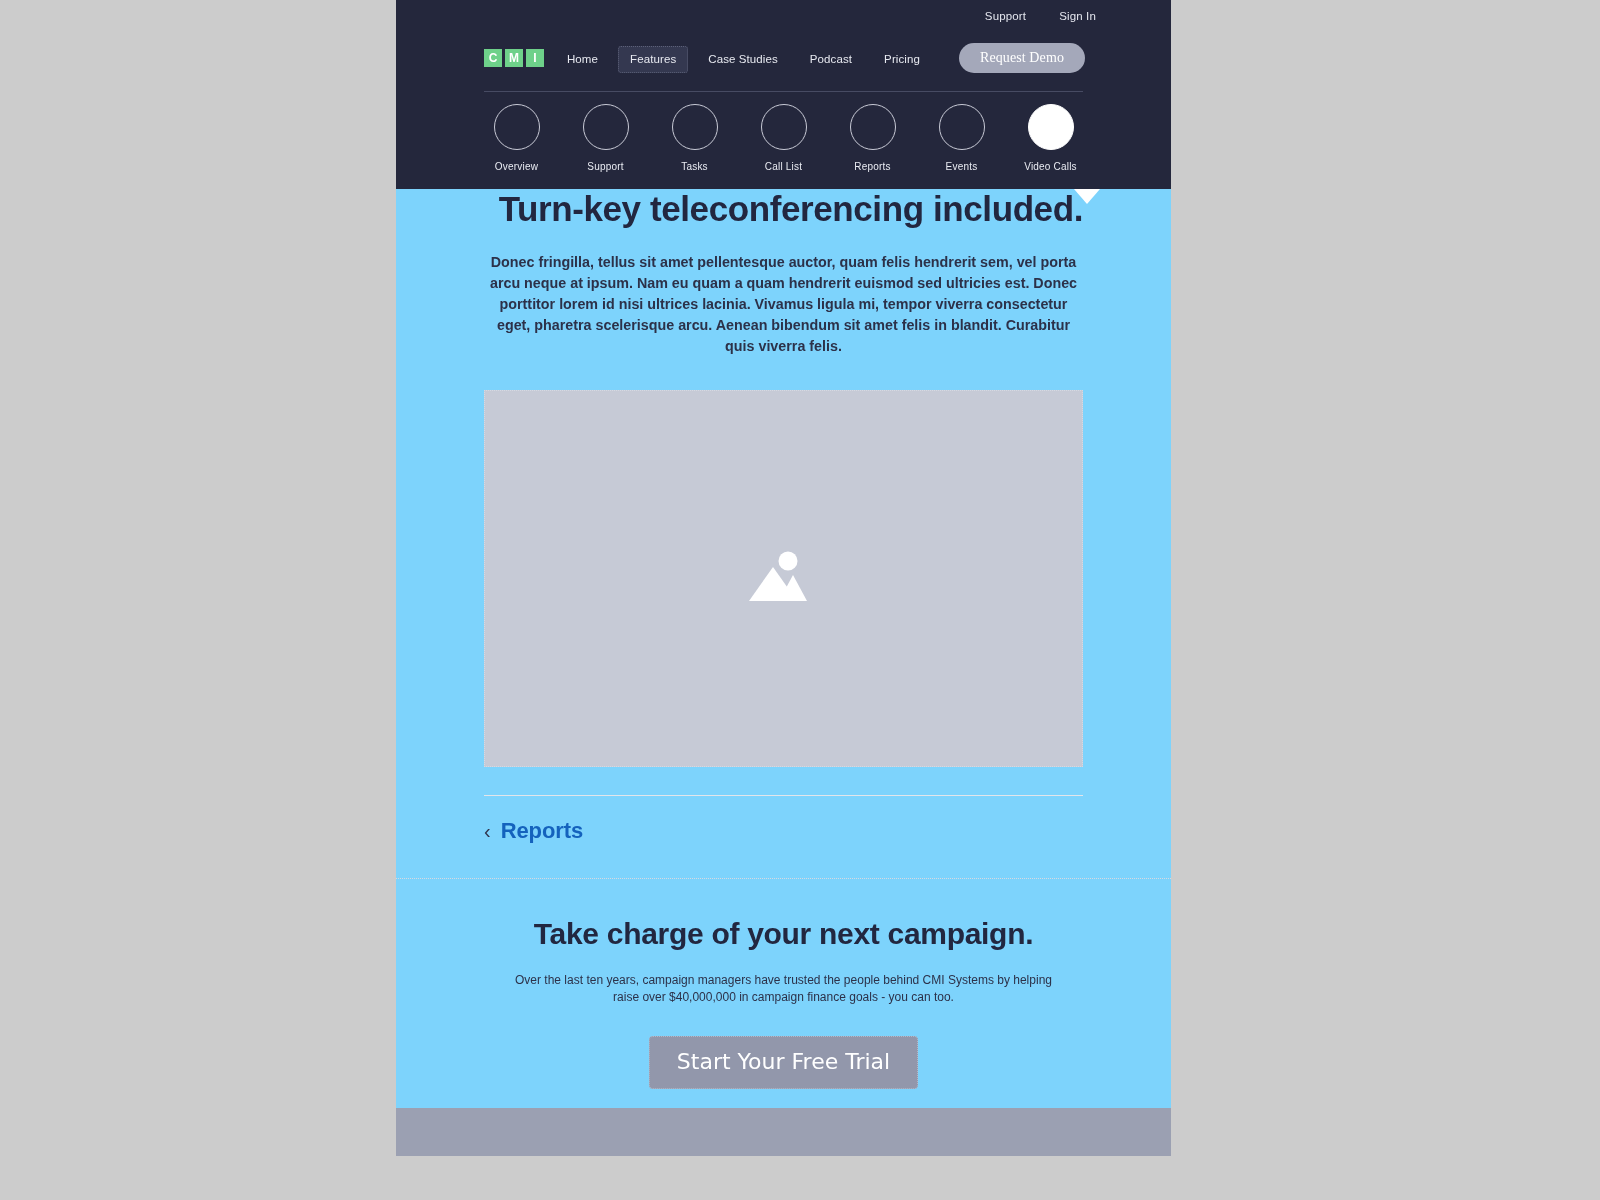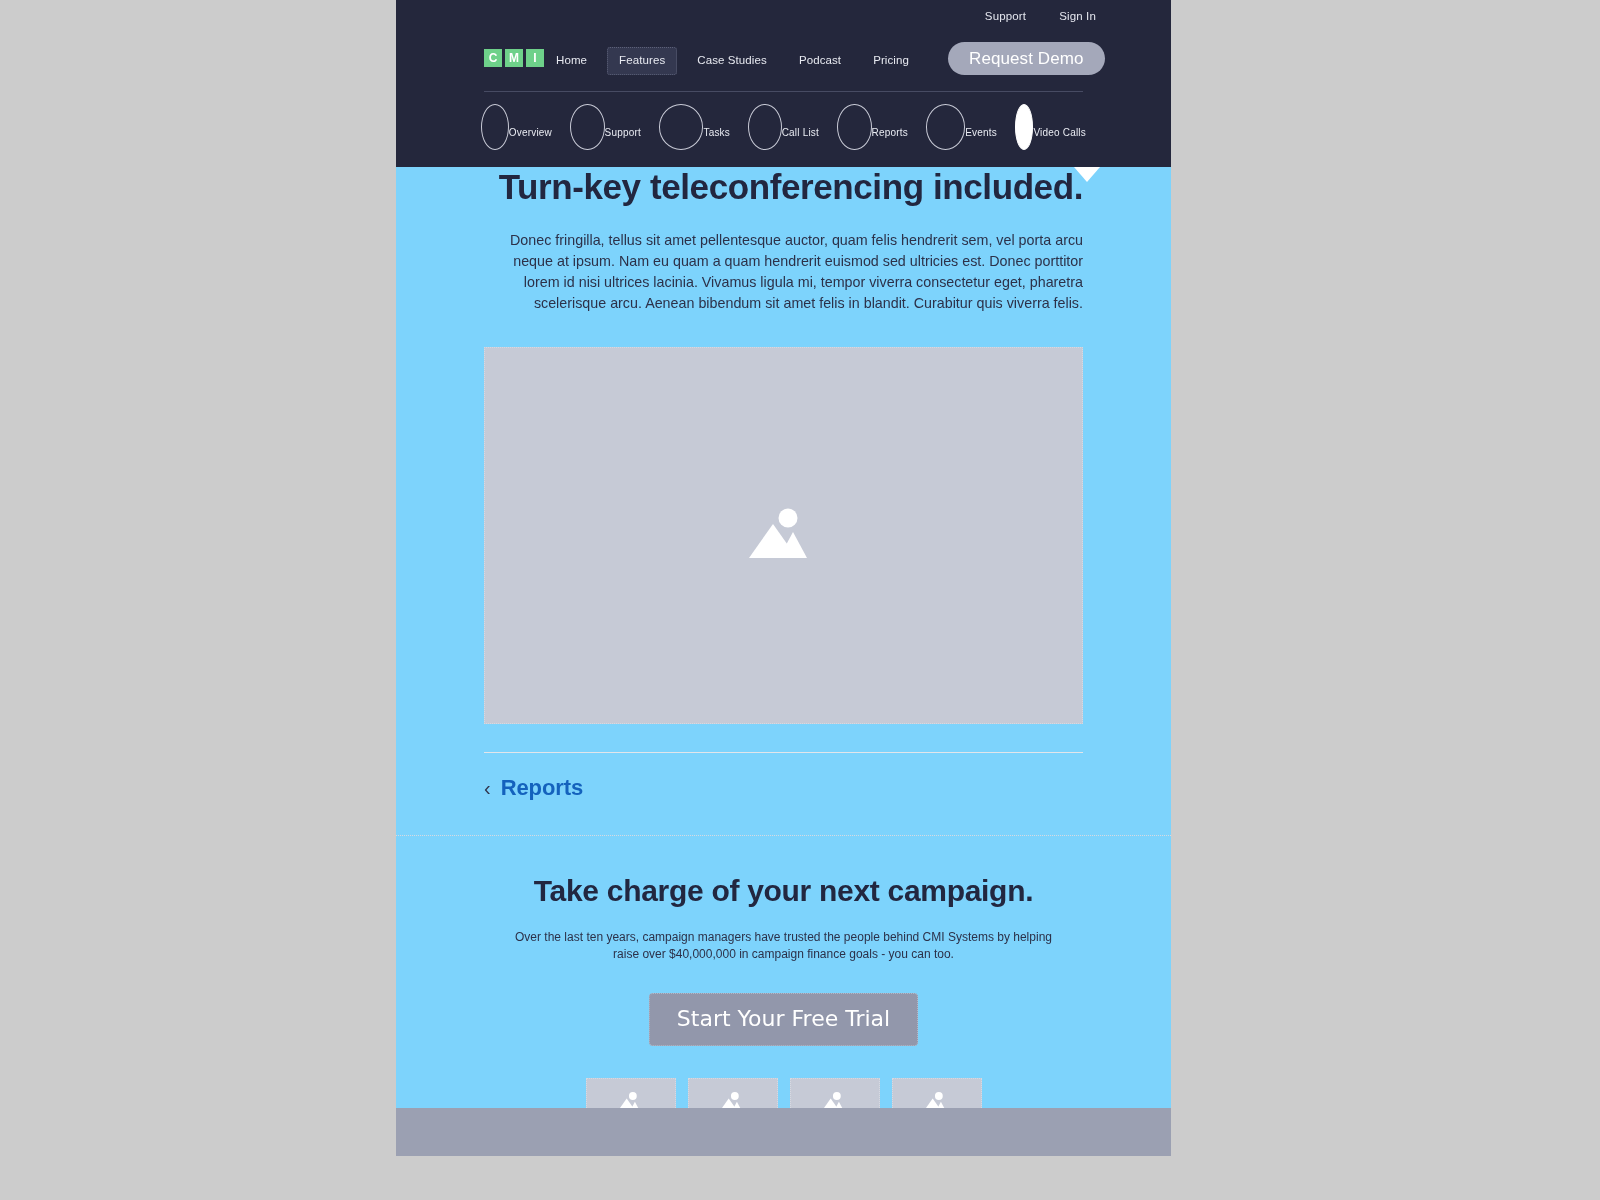--- a/index.html
+++ b/index.html
@@ -102,49 +102,50 @@
   }
   .nav-link.active {
     background: #343850;
     border: 1px dotted #5d6179;
   }
 
   .demo-btn {
     margin-left: 19px;
     background: #a4a8ba;
     color: #ffffff;
-    font-size: 17px;
+    font-size: 14px;
     letter-spacing: .1px;
     border: none;
     border-radius: 30px;
     padding: 8px 21px;
     cursor: pointer;
     white-space: nowrap;
     line-height: 1;
+    font-family: Liberation Serif, serif;
   }
 
   .header-rule {
     height: 1px;
     background: #474b63;
     margin: 9px 88px 0 88px;
   }
 
   
   .feature-nav {
     display: flex;
     justify-content: center;
     gap: 18px;
     padding: 12px 0 17px 0;
     position: relative;
   }
 
   .feature-item {
     width: 71px;
     display: flex;
-    flex-direction: row;
+    flex-direction: column;
     align-items: center;
     cursor: pointer;
   }
 
   .feature-circle {
     width: 46px;
     height: 46px;
     border-radius: 50%;
     border: 1.6px solid #c8cad6;
     background: transparent;
@@ -188,21 +189,22 @@
     letter-spacing: -.4px;
     text-align: right;
     line-height: 1.15;
   }
 
   .hero-body {
     color: #2c3149;
     font-size: 14.3px;
     line-height: 1.46;
     margin-top: 23px;
-    text-align: right;
+    text-align: center;
+    font-weight: bold;
   }
 
   
   .media {
     margin-top: 33px;
     height: 377px;
     background: #c6cad6;
     border: 1px dotted #d6d9e2;
     display: flex;
     align-items: center;

